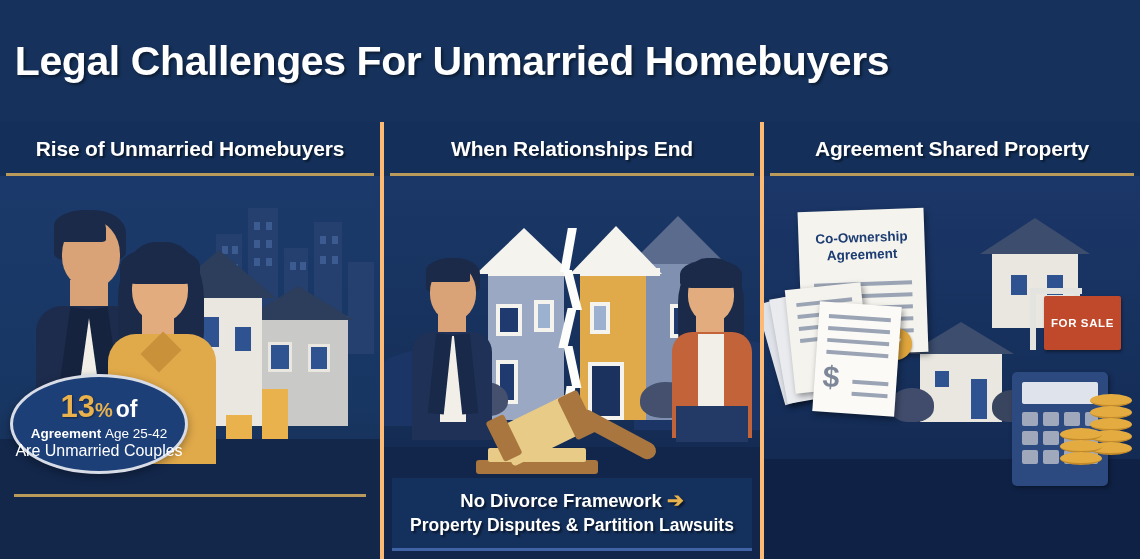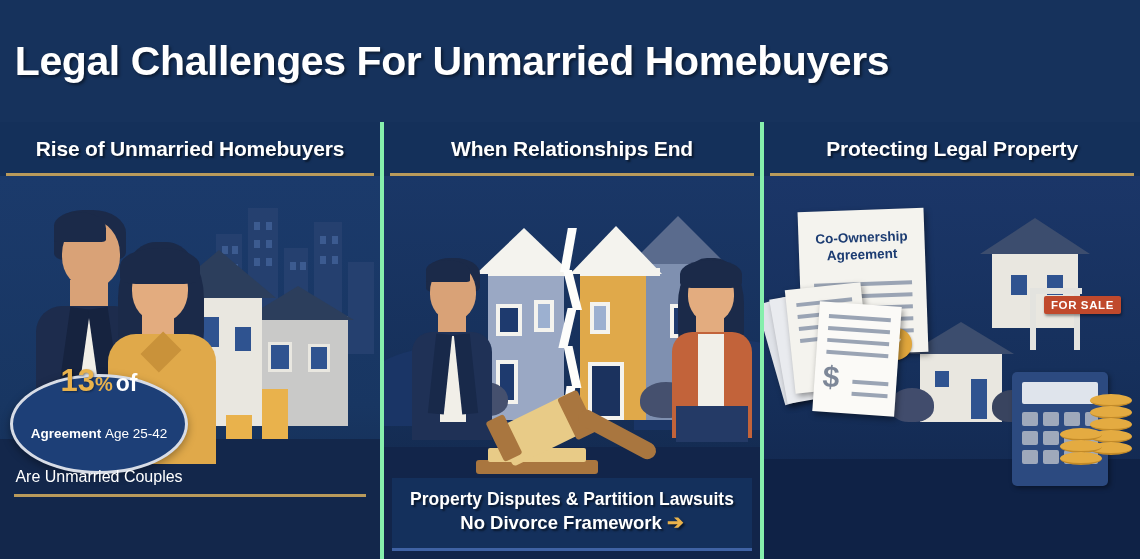--- a/index.html
+++ b/index.html
@@ -25,21 +25,21 @@
     font-size: 41px;
     font-weight: bold;
     letter-spacing: -0.4px;
     text-shadow: 2px 2px 3px rgba(0,0,0,0.45);
     white-space: nowrap;
   }
 
   
   .panels { position: absolute; left: 0; top: 122px; width: 1140px; height: 437px; display: flex; }
   .panel { position: relative; width: 380px; height: 437px; overflow: hidden; background: #16325c; }
-  .panel + .panel { border-left: 4px solid #86efac; }
+  .panel + .panel { border-left: 4px solid #fdba74; }
 
   .panel-head {
     position: relative; height: 54px; width: 100%;
     display: flex; align-items: center; justify-content: center;
     background: #14305a;
   }
   .panel-title {
     color: #ffffff; font-size: 21px; font-weight: bold;
     text-shadow: 2px 2px 2px rgba(0,0,0,0.5);
     white-space: nowrap; letter-spacing: -0.2px;
@@ -72,21 +72,20 @@
   
   .stat-bubble {
     position: absolute; left: 10px; top: 198px;
     width: 178px; height: 100px;
     background: #1d3f77;
     border: 3px solid #d7dce6;
     border-radius: 50%;
     display: flex; flex-direction: column; align-items: center; justify-content: center;
     text-align: center;
     box-shadow: 0 3px 9px rgba(0,0,0,0.35);
-    gap: 26px;
   }
   .stat-line1 { display: flex; align-items: baseline; justify-content: center; }
   .stat-num { color: #e9b24c; font-size: 31px; font-weight: bold; text-shadow: 1px 1px 2px rgba(0,0,0,0.4); }
   .stat-pct { color: #e9b24c; font-size: 20px; font-weight: bold; }
   .stat-of { color: #ffffff; font-size: 23px; font-weight: bold; margin-left: 3px; }
   .stat-line2 { color: #ffffff; font-size: 13.5px; font-weight: bold; margin-top: 1px; }
   .stat-line2 .lt { font-weight: normal; }
   .stat-line3 { color: #ffffff; font-size: 16px; margin-top: 1px; }
 
   .p1-rule { position: absolute; left: 14px; right: 14px; bottom: 62px; height: 3px; background: #b99a5b; }
@@ -126,21 +125,21 @@
     position: absolute; width: 32px; height: 32px; border-radius: 50%;
     background: #e0a63c; display: flex; align-items: center; justify-content: center;
     color: #fbf6e8; font-size: 19px; font-weight: bold;
     box-shadow: 0 1px 3px rgba(0,0,0,0.4);
   }
   .dollar { position: absolute; color: #7d8798; font-size: 30px; font-weight: bold; }
 
   .forsale {
     position: absolute; background: #c0492c; color: #ffffff;
     font-size: 11.5px; font-weight: bold; letter-spacing: 0.6px;
-    padding: 3px 7px; border-radius: 2px;
+    padding: 21px 7px; border-radius: 2px;
     box-shadow: 1px 2px 3px rgba(0,0,0,0.4);
   }
   .calc { position: absolute; background: #2c4a80; border-radius: 5px; box-shadow: 2px 2px 5px rgba(0,0,0,0.4); }
   .calc-screen { position: absolute; background: #dfe4ec; border-radius: 2px; }
   .ckey { position: absolute; background: #9fa9bb; border-radius: 2px; }
   .coin { position: absolute; background: #e4ab41; border-radius: 50%; border-bottom: 2px solid #c28a28; }
 
   .bush { position: absolute; border-radius: 50% 50% 42% 42%; }
 </style>
 </head>
@@ -312,32 +311,32 @@
         <div style="position:absolute;left:86px;top:228px;width:200px;height:84px;">
           <div style="position:absolute;left:6px;top:56px;width:122px;height:14px;background:#a9763f;border-radius:3px;"></div>
           <div style="position:absolute;left:18px;top:44px;width:98px;height:14px;background:#e8cb87;border-radius:2px;"></div>
           <div style="position:absolute;left:30px;top:4px;width:86px;height:42px;background:#e8cb87;border-radius:4px;transform:rotate(-26deg);"></div>
           <div style="position:absolute;left:24px;top:12px;width:20px;height:44px;background:#a9763f;border-radius:3px;transform:rotate(-26deg);"></div>
           <div style="position:absolute;left:96px;top:-12px;width:22px;height:46px;background:#a9763f;border-radius:3px;transform:rotate(-26deg);"></div>
           <div style="position:absolute;left:104px;top:22px;width:86px;height:17px;background:#a9763f;border-radius:9px;transform:rotate(28deg);"></div>
         </div>
 
         <div class="caption-box">
-          <div class="cap-line" style="font-size:17.5px;">Property Disputes &amp; Partition Lawsuits</div>
           <div class="cap-line">
             <span>No Divorce Framework</span>
             <span class="arrow-ico">➔</span>
           </div>
+          <div class="cap-line" style="font-size:17.5px;">Property Disputes &amp; Partition Lawsuits</div>
         </div>
       </div>
     </div>
 
     <div class="panel">
       <div class="panel-head">
-        <div class="panel-title">Protecting Legal Property</div>
+        <div class="panel-title">Agreement Shared Property</div>
         <div class="head-rule"></div>
       </div>
       <div class="panel-body">
         <div class="p3-bg2"></div>
         <div class="p3-ground"></div>
 
         <div>
           <div style="position:absolute;left:228px;top:76px;width:86px;height:76px;background:#e9e7e0;"></div>
           <div class="roof" style="left:216px;top:42px;border-left:55px solid transparent;border-right:55px solid transparent;border-bottom:36px solid #3c4d6e;"></div>
           <div class="win" style="left:244px;top:96px;width:22px;height:26px;"></div>

